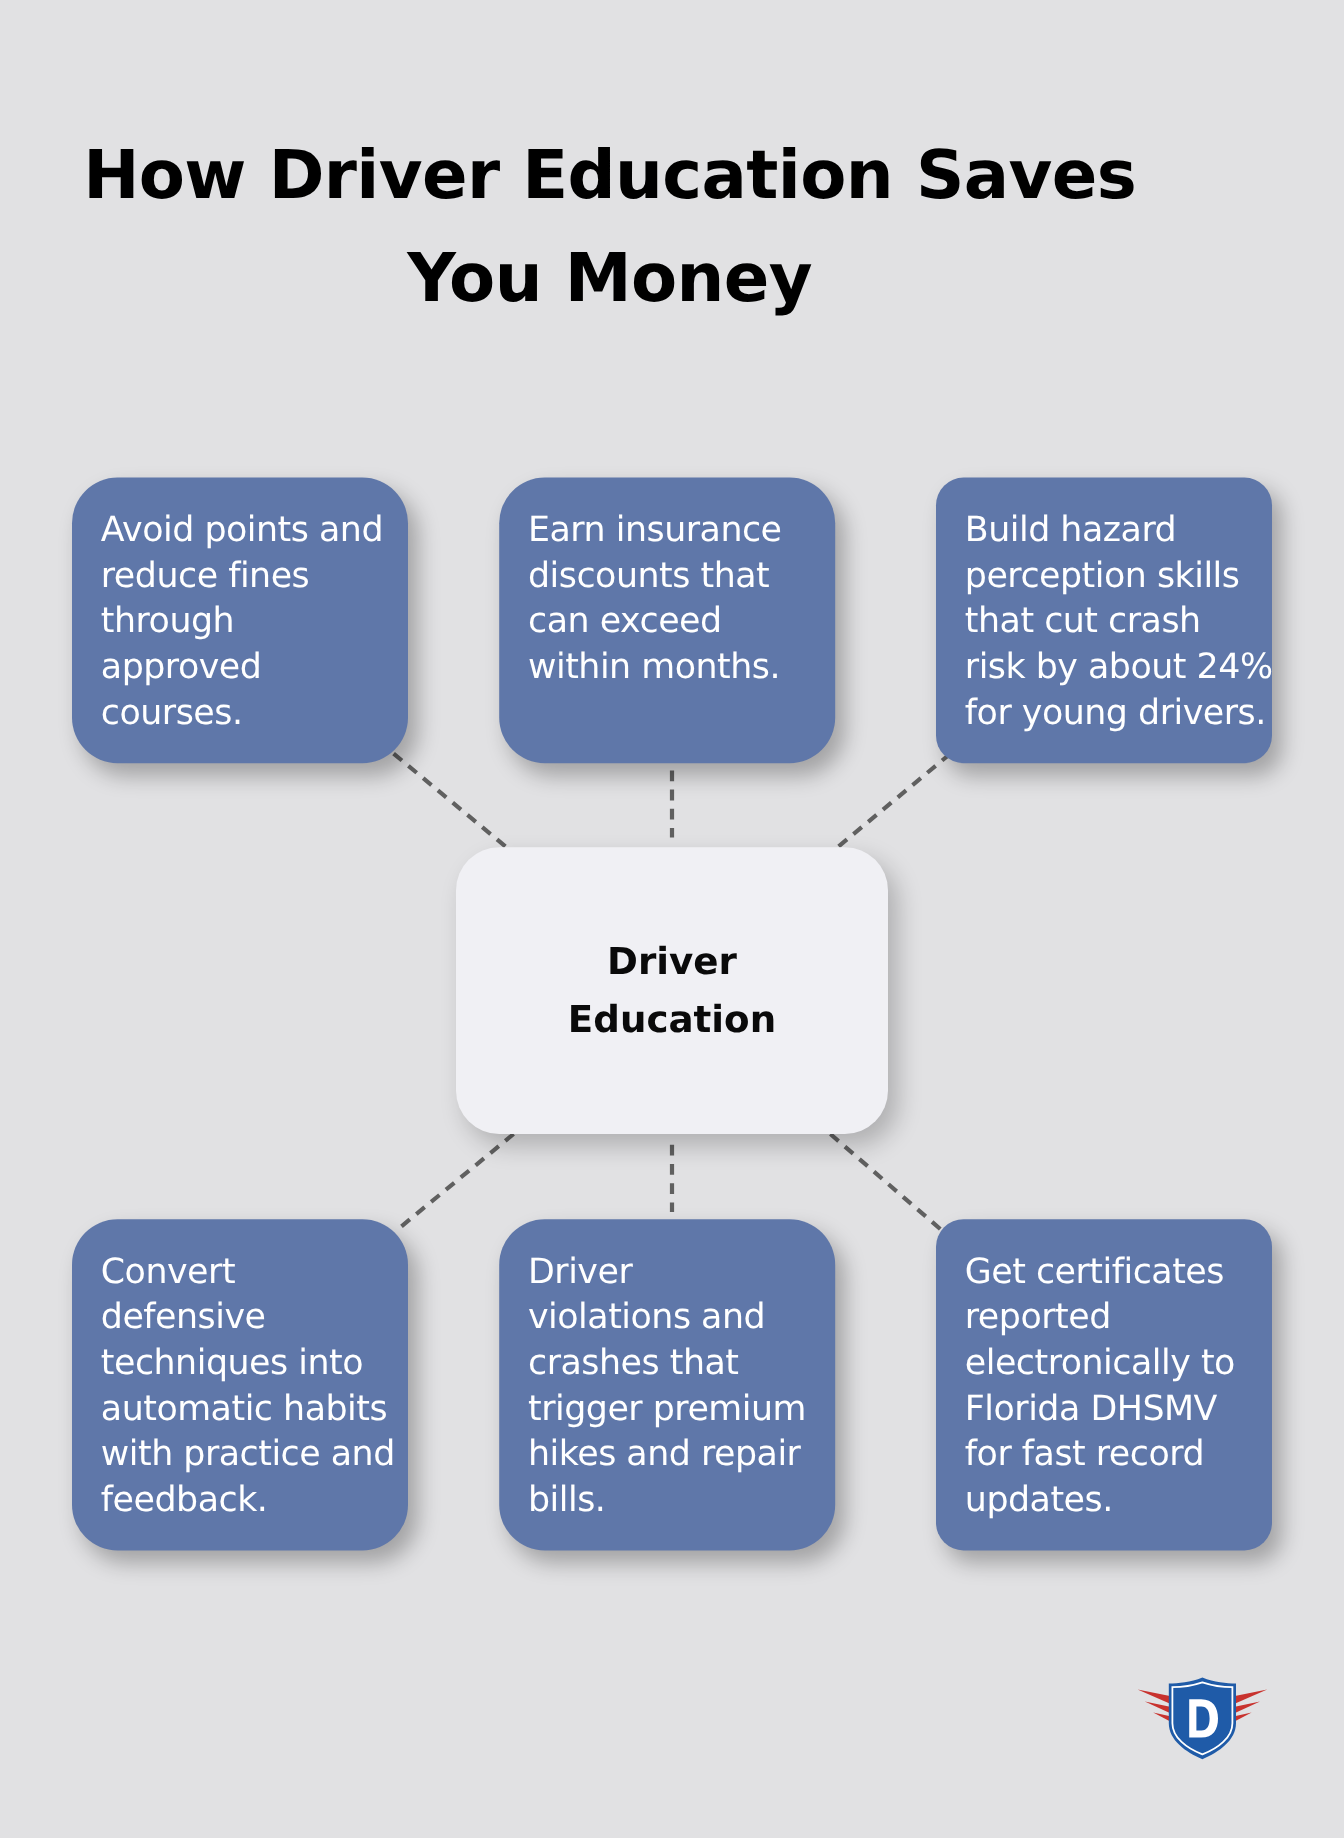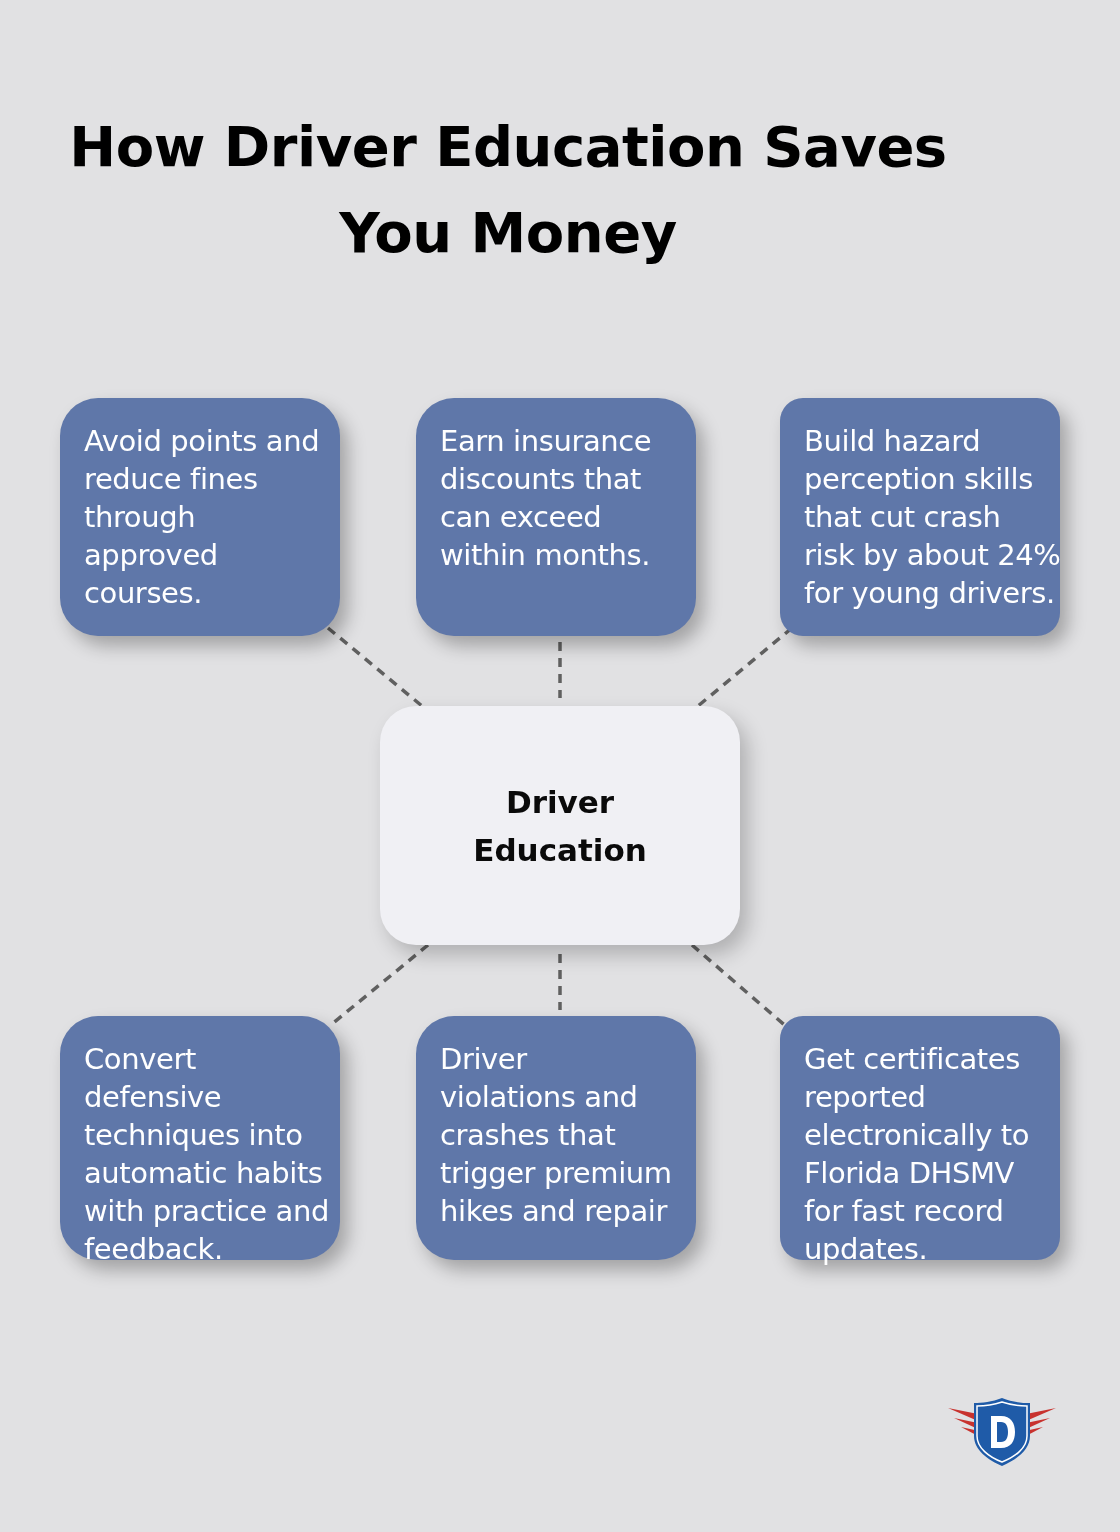--- a/index.html
+++ b/index.html
@@ -43,21 +43,21 @@
     background: #5f77a9;
     color: #ffffff;
     padding: 24px 20px 20px 24px;
     font-family: "DejaVu Sans", sans-serif;
     font-size: 29px;
     line-height: 38px;
     box-shadow: 8px 10px 18px rgba(0,0,0,0.28);
     letter-spacing: -0.4px;
   }
   .node.top { top: 398px; height: 238px; }
-  .node.bottom { top: 1016px; height: 244px; }
+  .node.bottom { top: 1016px; height: 276px; }
   .col1 { left: 60px; }
   .col2 { left: 416px; }
   .col3 { left: 780px; border-radius: 23px; }
   .node .line { display: block; white-space: nowrap; }
   .center-node {
     position: absolute;
     left: 380px;
     top: 706px;
     width: 360px;
     height: 239px;
@@ -139,20 +139,21 @@
   <span class="line">with practice and</span>
   <span class="line">feedback.</span>
 </div>
 
 <div class="node bottom col2">
   <span class="line">Driver</span>
   <span class="line">violations and</span>
   <span class="line">crashes that</span>
   <span class="line">trigger premium</span>
   <span class="line">hikes and repair</span>
+  <span class="line">bills.</span>
 </div>
 
 <div class="node bottom col3">
   <span class="line">Get certificates</span>
   <span class="line">reported</span>
   <span class="line">electronically to</span>
   <span class="line">Florida DHSMV</span>
   <span class="line">for fast record</span>
   <span class="line">updates.</span>
 </div>

